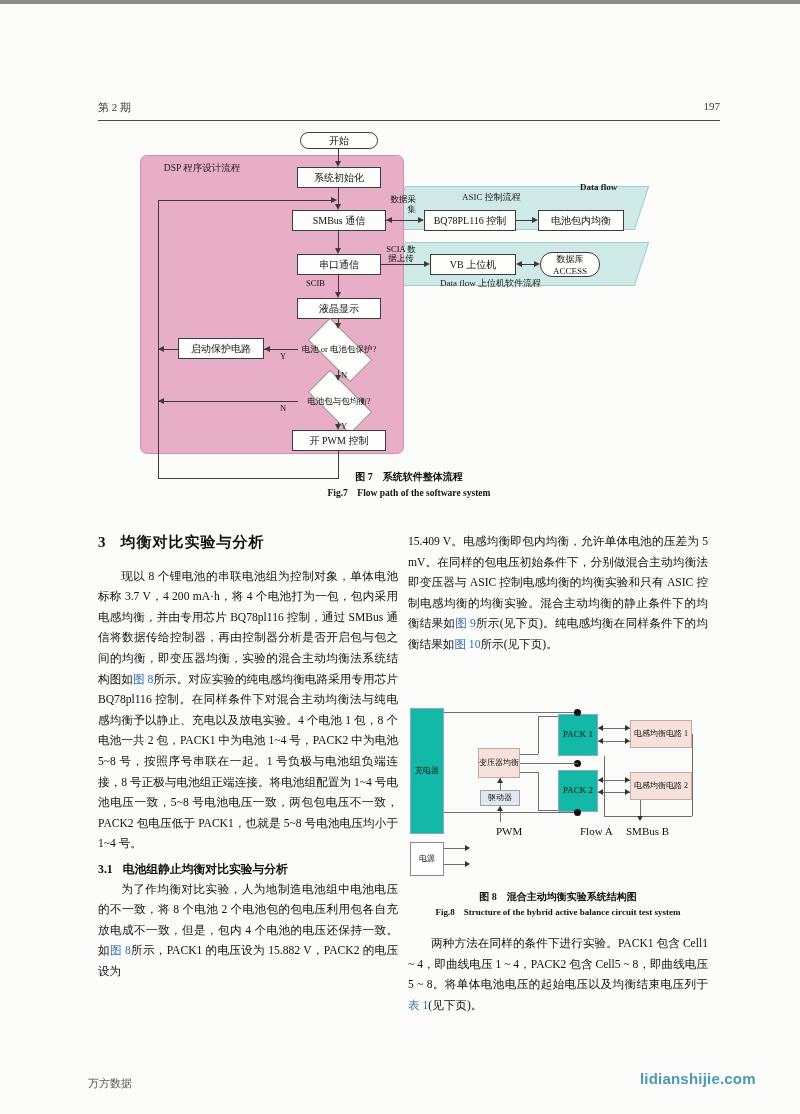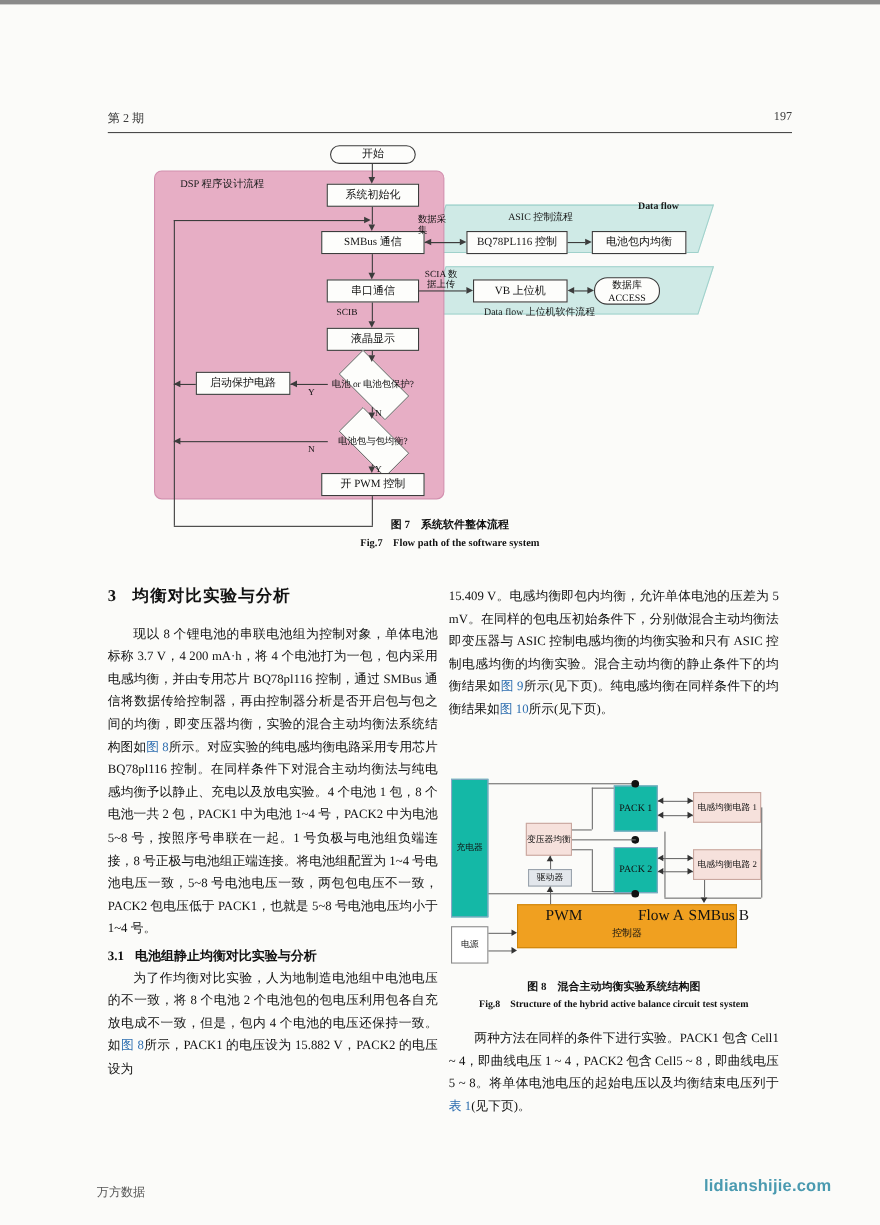--- a/index.html
+++ b/index.html
@@ -104,21 +104,21 @@
   .b.white{background:#ffffff;border-color:#8a8a8a;}
   .w{position:absolute;background:#6e6e6e;}
   .wh{height:1px;}
   .wv{width:1px;}
   .dot{position:absolute;width:7px;height:7px;border-radius:50%;background:#111;}
   .aw{position:absolute;width:0;height:0;}
   .aw.r{border-top:3px solid transparent;border-bottom:3px solid transparent;border-left:5px solid #333;}
   .aw.l{border-top:3px solid transparent;border-bottom:3px solid transparent;border-right:5px solid #333;}
   .aw.d{border-left:3px solid transparent;border-right:3px solid transparent;border-top:5px solid #333;}
   .aw.u{border-left:3px solid transparent;border-right:3px solid transparent;border-bottom:5px solid #333;}
-  .otxt{position:absolute;font-size:14px;color:#111;}
+  .otxt{position:absolute;font-size:11px;color:#111;}
 
   
   .wanfang{position:absolute;left:88px;top:1072px;font-size:11px;color:#555;}
   .site{position:absolute;left:640px;top:1066px;font-size:15px;color:#4a9ab0;
         font-family:"Liberation Sans",sans-serif;font-weight:bold;letter-spacing:.2px;}
 </style>
 </head>
 <body>
 
 <div class="page">
@@ -202,21 +202,21 @@
     <div class="edgelbl" style="left:201px;top:289px;">Y</div>
 
     <div class="ln lnv" style="left:198px;top:319px;height:27px;"></div>
     <div class="ln lnh" style="left:18px;top:346px;width:181px;"></div>
     <div class="ln lnv" style="left:18px;top:68px;height:278px;"></div>
     <div class="ln lnh" style="left:18px;top:68px;width:177px;"></div>
     <div class="arw right" style="left:191px;top:64.5px;"></div>
 
     <div class="ln lnh" style="left:246px;top:88px;width:32px;"></div>
     <div class="arw left" style="left:246px;top:84.5px;"></div>
-    <div class="edgelbl" style="left:240px;top:62px;width:26px;text-align:left;">数据采集</div>
+    <div class="edgelbl" style="left:250px;top:62px;width:26px;text-align:right;">数据采集</div>
 
     <div class="ln lnh" style="left:376px;top:88px;width:16px;"></div>
     <div class="arw right" style="left:392px;top:84.5px;"></div>
 
     <div class="ln lnh" style="left:252px;top:88px;width:26px;"></div>
     <div class="arw right" style="left:278px;top:84.5px;"></div>
 
     <div class="ln lnh" style="left:241px;top:132px;width:43px;"></div>
     <div class="arw right" style="left:284px;top:128.5px;"></div>
     <div class="edgelbl" style="left:246px;top:113px;width:30px;text-align:center;line-height:9px;">SCIA 数据上传</div>
@@ -257,21 +257,20 @@
     <div class="b pink" style="left:70px;top:44px;width:42px;height:30px;">变压器均衡</div>
 
     <div class="b gray" style="left:72px;top:86px;width:40px;height:16px;">驱动器</div>
 
     <div class="b blue" style="left:150px;top:10px;width:40px;height:42px;font-size:9px;">PACK 1</div>
     <div class="b blue" style="left:150px;top:66px;width:40px;height:42px;font-size:9px;">PACK 2</div>
 
     <div class="b pink" style="left:222px;top:16px;width:62px;height:28px;">电感均衡电路 1</div>
     <div class="b pink" style="left:222px;top:68px;width:62px;height:28px;">电感均衡电路 2</div>
 
-    <div class="b orange" style="left:62px;top:118px;width:200px;height:40px;font-size:9px;align-items:flex-end;padding-bottom:8px;">控制器</div>
     <div class="otxt" style="left:88px;top:121px;">PWM</div>
     <div class="otxt" style="left:172px;top:121px;">Flow A</div>
     <div class="otxt" style="left:218px;top:121px;">SMBus B</div>
 
     <div class="w wh" style="left:36px;top:8px;width:134px;"></div>
     <div class="w wv" style="left:170px;top:8px;height:4px;"></div>
     <div class="dot" style="left:166px;top:5px;"></div>
     <div class="w wh" style="left:36px;top:108px;width:134px;"></div>
     <div class="dot" style="left:166px;top:105px;"></div>
     <div class="dot" style="left:166px;top:56px;"></div>

